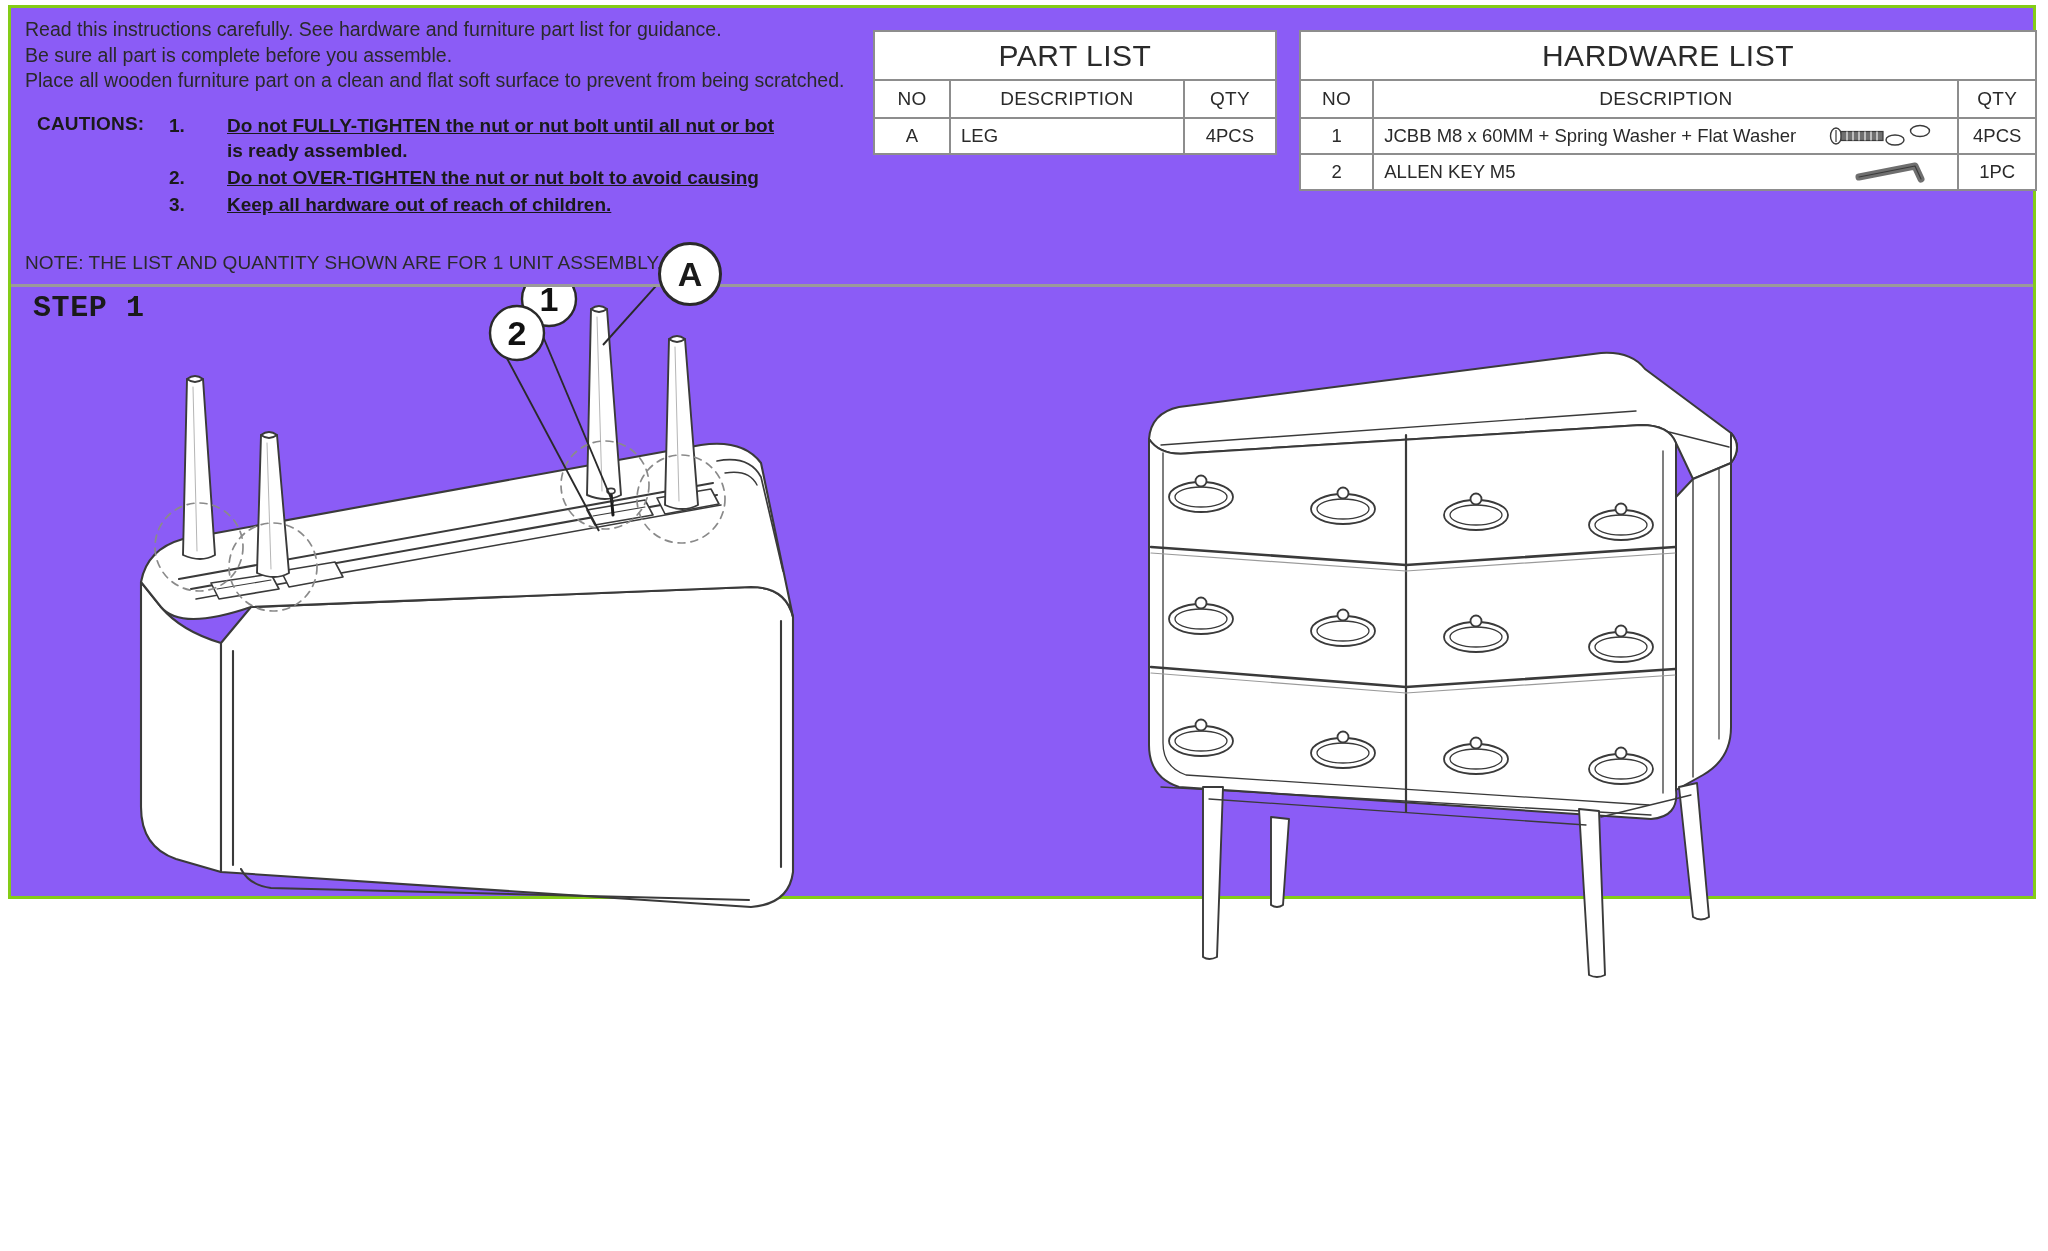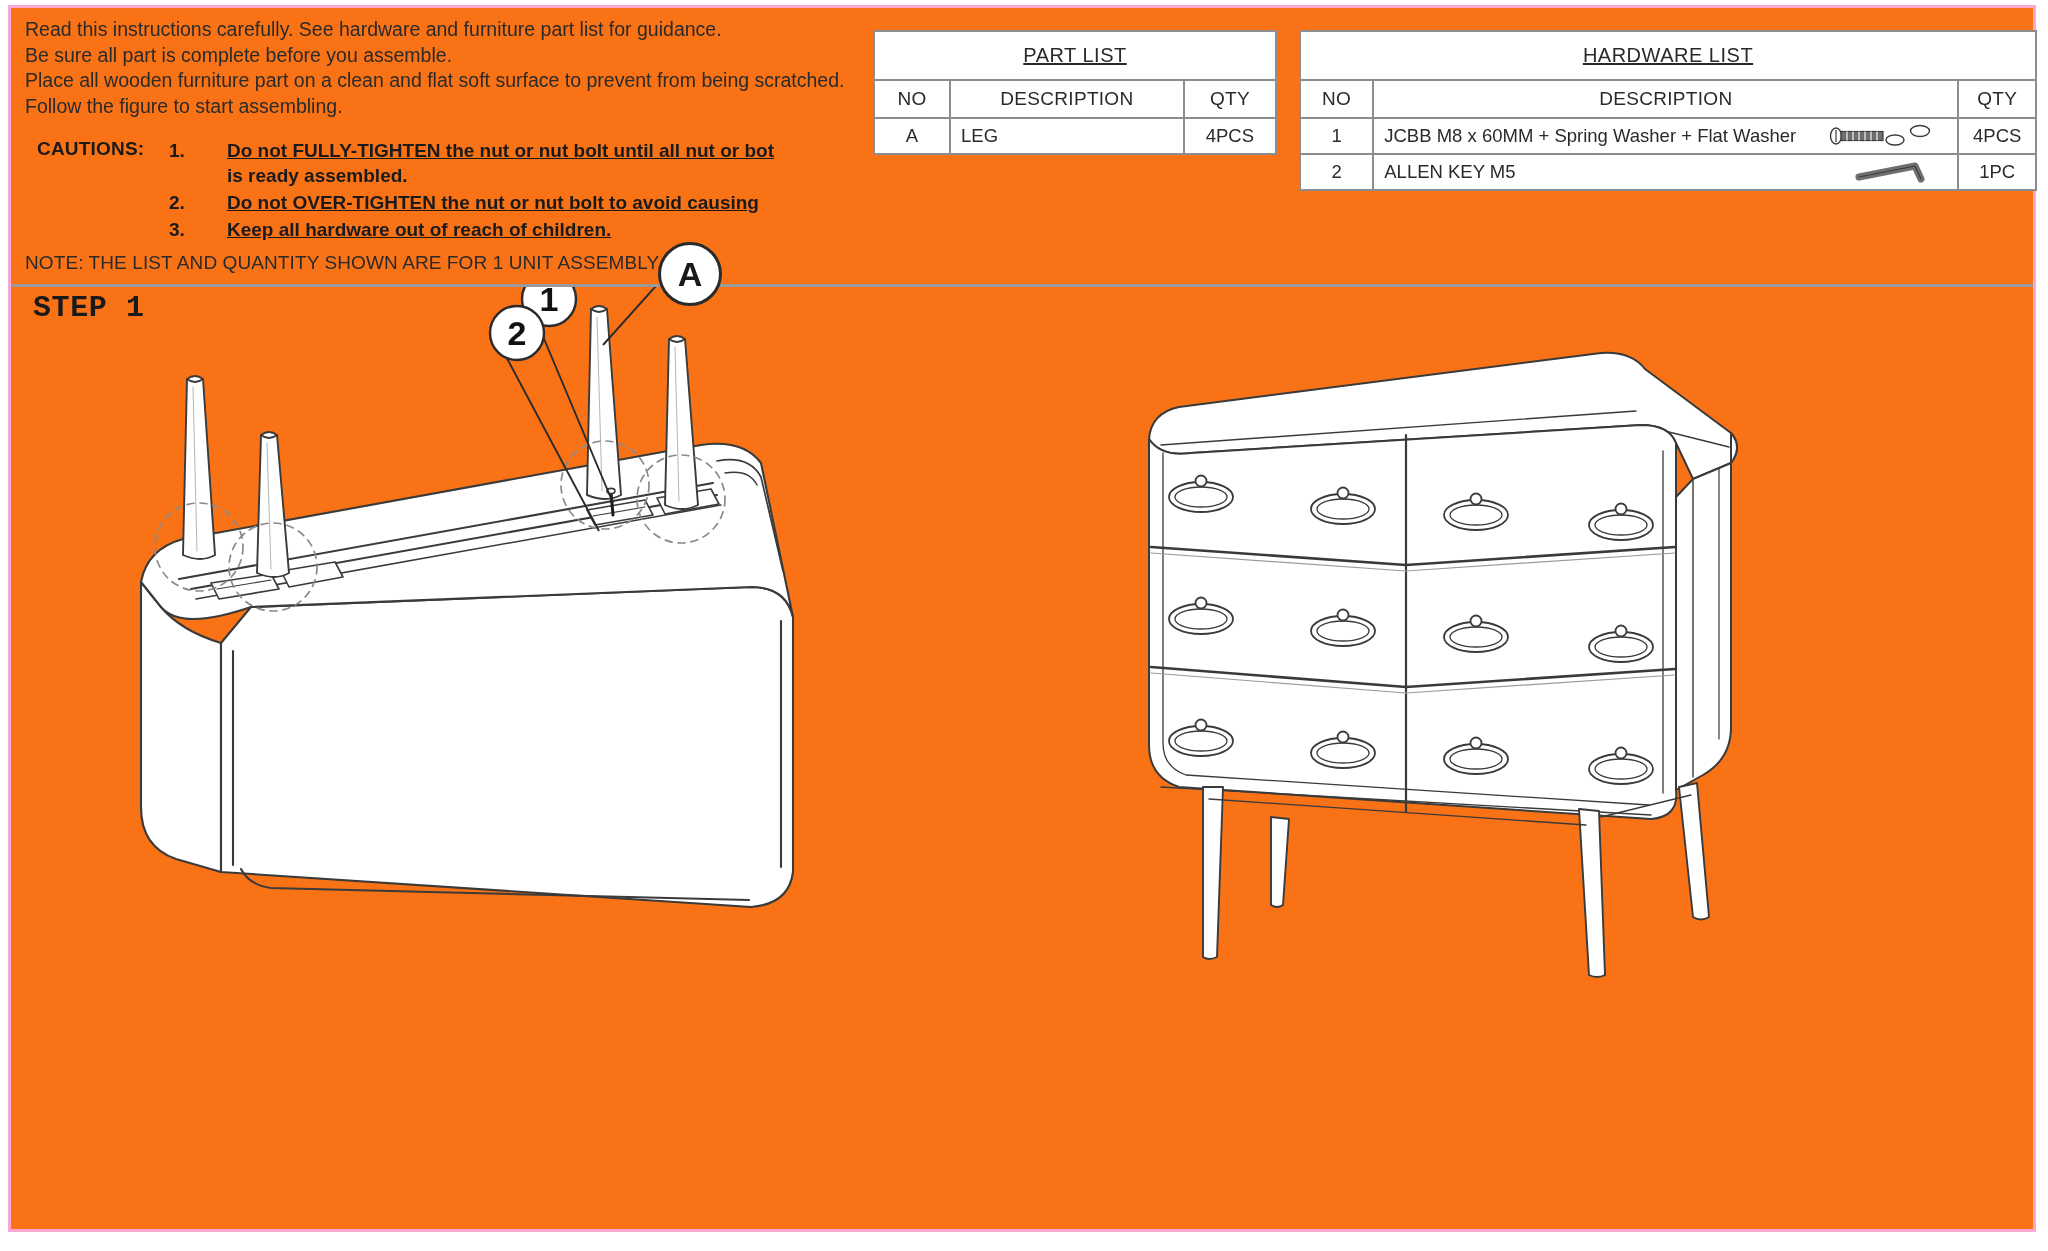--- a/index.html
+++ b/index.html
@@ -13,24 +13,24 @@
     font-family: "Liberation Sans", sans-serif;
     color: #1a1a1a;
     overflow: hidden;
   }
 
   .page {
     position: absolute;
     left: 8px;
     top: 5px;
     width: 2028px;
-    height: 1227px;
-    border: 3px solid #f9a8d4;
+    height: 894px;
+    border: 3px solid #84cc16;
     box-sizing: border-box;
-    background: #f97316;
+    background: #8b5cf6;
   }
 
   
   .header {
     position: absolute;
     left: 0; top: 0;
     width: 100%;
     height: 279px;
     border-bottom: 3px solid #9a9a9a;
     box-sizing: border-box;
@@ -100,25 +100,24 @@
     position: absolute;
     background: #fff;
   }
   table.spec td, table.spec th {
     border: 2px solid #8d8d8d;
     font-weight: normal;
     color: #2a2a2a;
     padding: 0;
   }
   .t-title {
-    font-size: 20px;
+    font-size: 30px;
     text-align: center;
     height: 47px;
     letter-spacing: .5px;
-    text-decoration: underline;
   }
   .t-head {
     font-size: 19px;
     text-align: center;
     height: 36px;
     letter-spacing: .3px;
   }
   .t-cell {
     font-size: 18.5px;
     height: 34px;
@@ -181,21 +180,20 @@
 <body>
 
 <div class="page">
 
   <div class="header">
 
     <div class="instructions">
       <div class="ins-line">Read this instructions carefully. See hardware and furniture part list for guidance.</div>
       <div class="ins-line">Be sure all part is complete before you assemble.</div>
       <div class="ins-line">Place all wooden furniture part on a clean and flat soft surface to prevent from being scratched.</div>
-      <div class="ins-line">Follow the figure to start assembling.</div>
 
       <div class="cautions">
         <div class="caution-head">CAUTIONS:</div>
         <ul class="caution-list">
           <li class="caution-item">
             <span class="caution-num">1.</span>
             <span class="caution-text">Do not FULLY-TIGHTEN the nut or nut bolt until all nut or bot</span>
             <span class="caution-text2">is ready assembled.</span>
           </li>
           <li class="caution-item">

